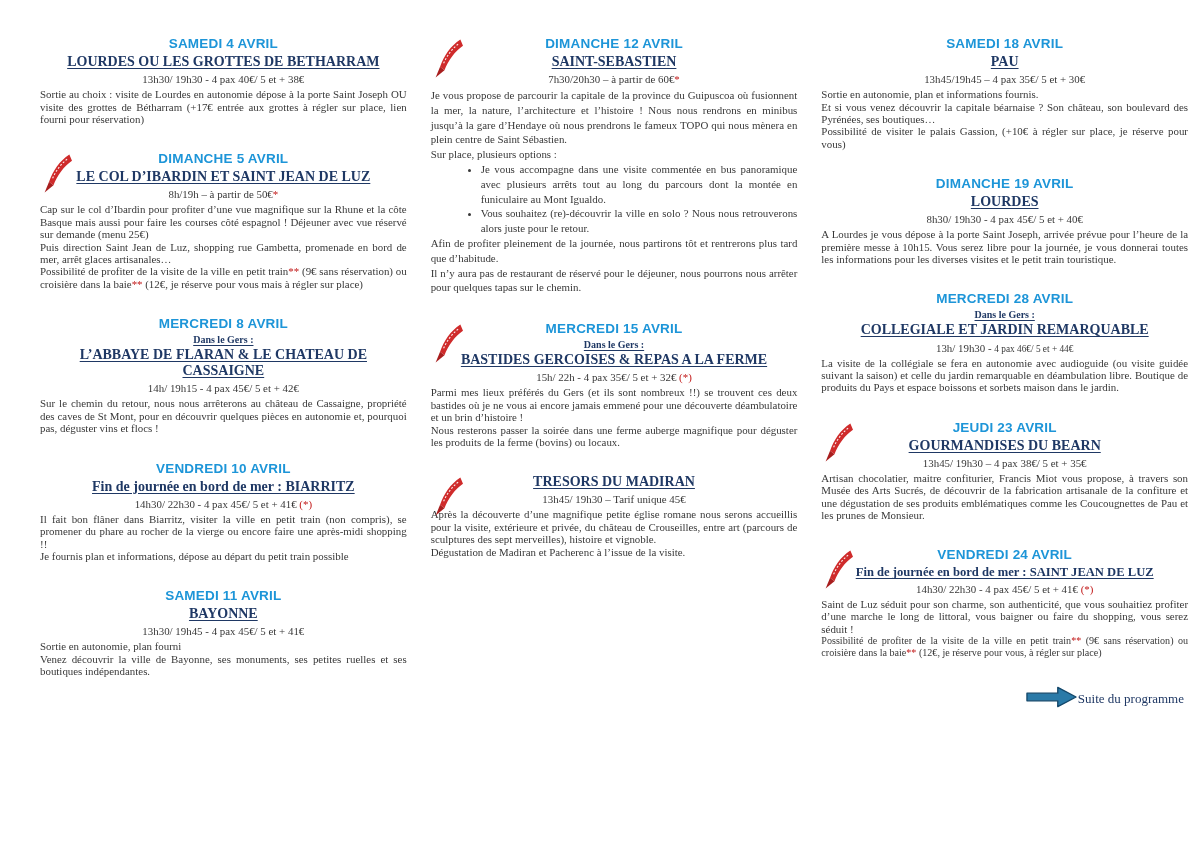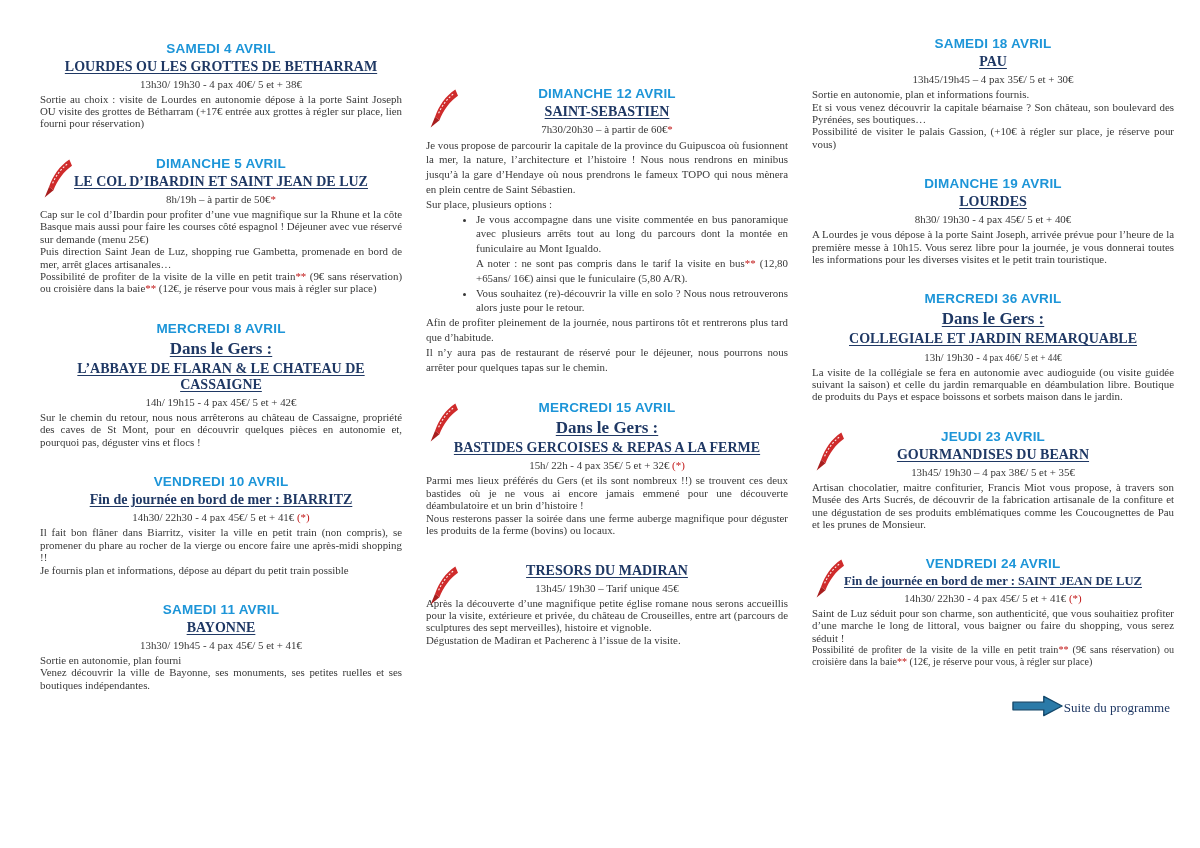--- a/index.html
+++ b/index.html
@@ -6,37 +6,36 @@
   .page{
     position:relative;
     width:1200px;height:848px;
     background:#ffffff;
     overflow:hidden;
     font-family:"Liberation Serif", serif;
     color:#383838;
   }
   .columns{
     display:flex;
-    padding:36px 26px 0 40px;
+    padding:36px 12px 0 40px;
     gap:24px;
-    align-items:center;
   }
   .column{flex:1;min-width:0;position:relative;}
   .entry{position:relative;margin-bottom:26px;}
   .entry .date{
     font-family:"Liberation Sans", sans-serif;
     font-weight:bold;
     font-size:13.5px;
     color:#1d95d8;
     text-align:center;
     margin-bottom:3px;
     letter-spacing:.2px;
   }
   .entry .subtitle{
-    font-size:17px;font-weight:bold;color:#1f3864;
+    font-size:10px;font-weight:bold;color:#1f3864;
     text-align:center;text-decoration:underline;
     text-underline-offset:2px;
     margin-bottom:2px;
   }
   .entry .title{
     font-size:14px;font-weight:bold;color:#1f3864;
     text-align:center;text-decoration:underline;
     text-underline-offset:2px;
     margin-bottom:3px;
     line-height:1.15;
@@ -131,21 +130,21 @@
       <path d="M12 30 C16 21 22 13 29 8" stroke="#ffffff" stroke-width="1.3" stroke-dasharray="2.2 2" fill="none" opacity="0.9"></path>
     </svg>
   </span>
 <div class="date">DIMANCHE 12 AVRIL</div>
           <div class="title">SAINT-SEBASTIEN</div>
           <div class="schedule"><span>7h30/20h30 – à partir de 60€</span><span class="red">*</span></div>
           <div class="body">
             <p><span>Je vous propose de parcourir la capitale de la province du Guipuscoa où fusionnent la mer, la nature, l’architecture et l’histoire ! Nous nous rendrons en minibus jusqu’à la gare d’Hendaye où nous prendrons le fameux TOPO qui nous mènera en plein centre de Saint Sébastien.</span></p>
             <p><span>Sur place, plusieurs options :</span></p>
             <ul>
-              <li><span>Je vous accompagne dans une visite commentée en bus panoramique avec plusieurs arrêts tout au long du parcours dont la montée en funiculaire au Mont Igualdo.</span><p><span>A noter : ne sont pas compris dans le tarif la visite en bus</span><span class="red">**</span><span> (12,80 +65ans/ 16€) ainsi que le funiculaire (5,80 A/R).</span></p></li>
+              <li><span>Je vous accompagne dans une visite commentée en bus panoramique avec plusieurs arrêts tout au long du parcours dont la montée en funiculaire au Mont Igualdo.</span></li>
               <li><span>Vous souhaitez (re)-découvrir la ville en solo ? Nous nous retrouverons alors juste pour le retour.</span></li>
             </ul>
             <p><span>Afin de profiter pleinement de la journée, nous partirons tôt et rentrerons plus tard que d’habitude.</span></p>
             <p><span>Il n’y aura pas de restaurant de réservé pour le déjeuner, nous pourrons nous arrêter pour quelques tapas sur le chemin.</span></p>
           </div>
         </div>
         <div class="entry">
   <span class="ribbon">
     <svg viewBox="0 0 34 48" width="30" height="44" aria-hidden="true">
       <path d="M8 34 C12 22 20 10 31 3 L34 10 C25 16 17 27 13 38 Z" fill="#cf2b2b"></path>
@@ -191,21 +190,21 @@
         </div>
         <div class="entry">
           <div class="date">DIMANCHE 19 AVRIL</div>
           <div class="title">LOURDES</div>
           <div class="schedule"><span>8h30/ 19h30 - 4 pax 45€/ 5 et + 40€</span></div>
           <div class="body">
             <p><span>A Lourdes je vous dépose à la porte Saint Joseph, arrivée prévue pour l’heure de la première messe à 10h15. Vous serez libre pour la journée, je vous donnerai toutes les informations pour les diverses visites et le petit train touristique.</span></p>
           </div>
         </div>
         <div class="entry">
-          <div class="date">MERCREDI 36 AVRIL</div>
+          <div class="date">MERCREDI 28 AVRIL</div>
           <div class="subtitle">Dans le Gers :</div>
           <div class="title">COLLEGIALE ET JARDIN REMARQUABLE</div>
           <div class="schedule"><span>13h/ 19h30 - </span><span class="small">4 pax 46€/ 5 et + 44€</span></div>
           <div class="body">
             <p><span>La visite de la collégiale se fera en autonomie avec audioguide (ou visite guidée suivant la saison) et celle du jardin remarquable en déambulation libre. Boutique de produits du Pays et espace boissons et sorbets maison dans le jardin.</span></p>
           </div>
         </div>
         <div class="entry">
   <span class="ribbon">
     <svg viewBox="0 0 34 48" width="30" height="44" aria-hidden="true">

